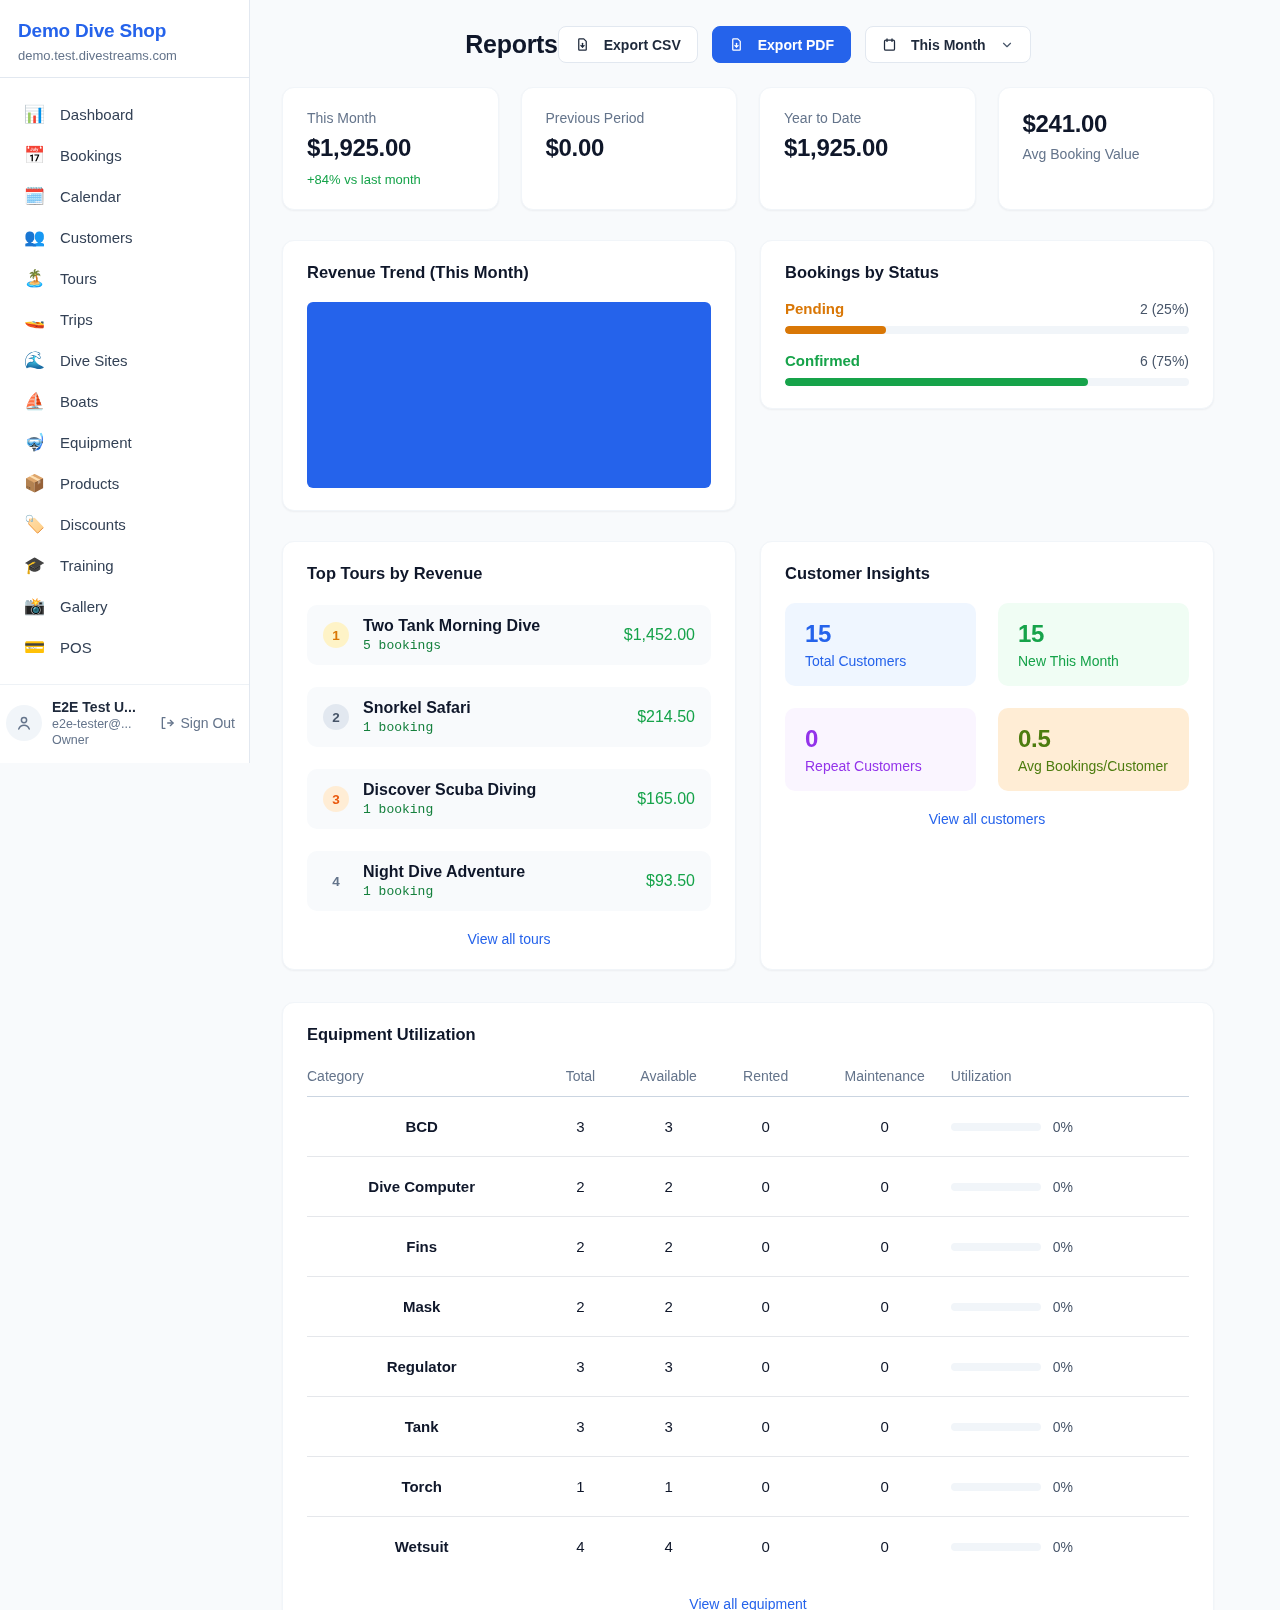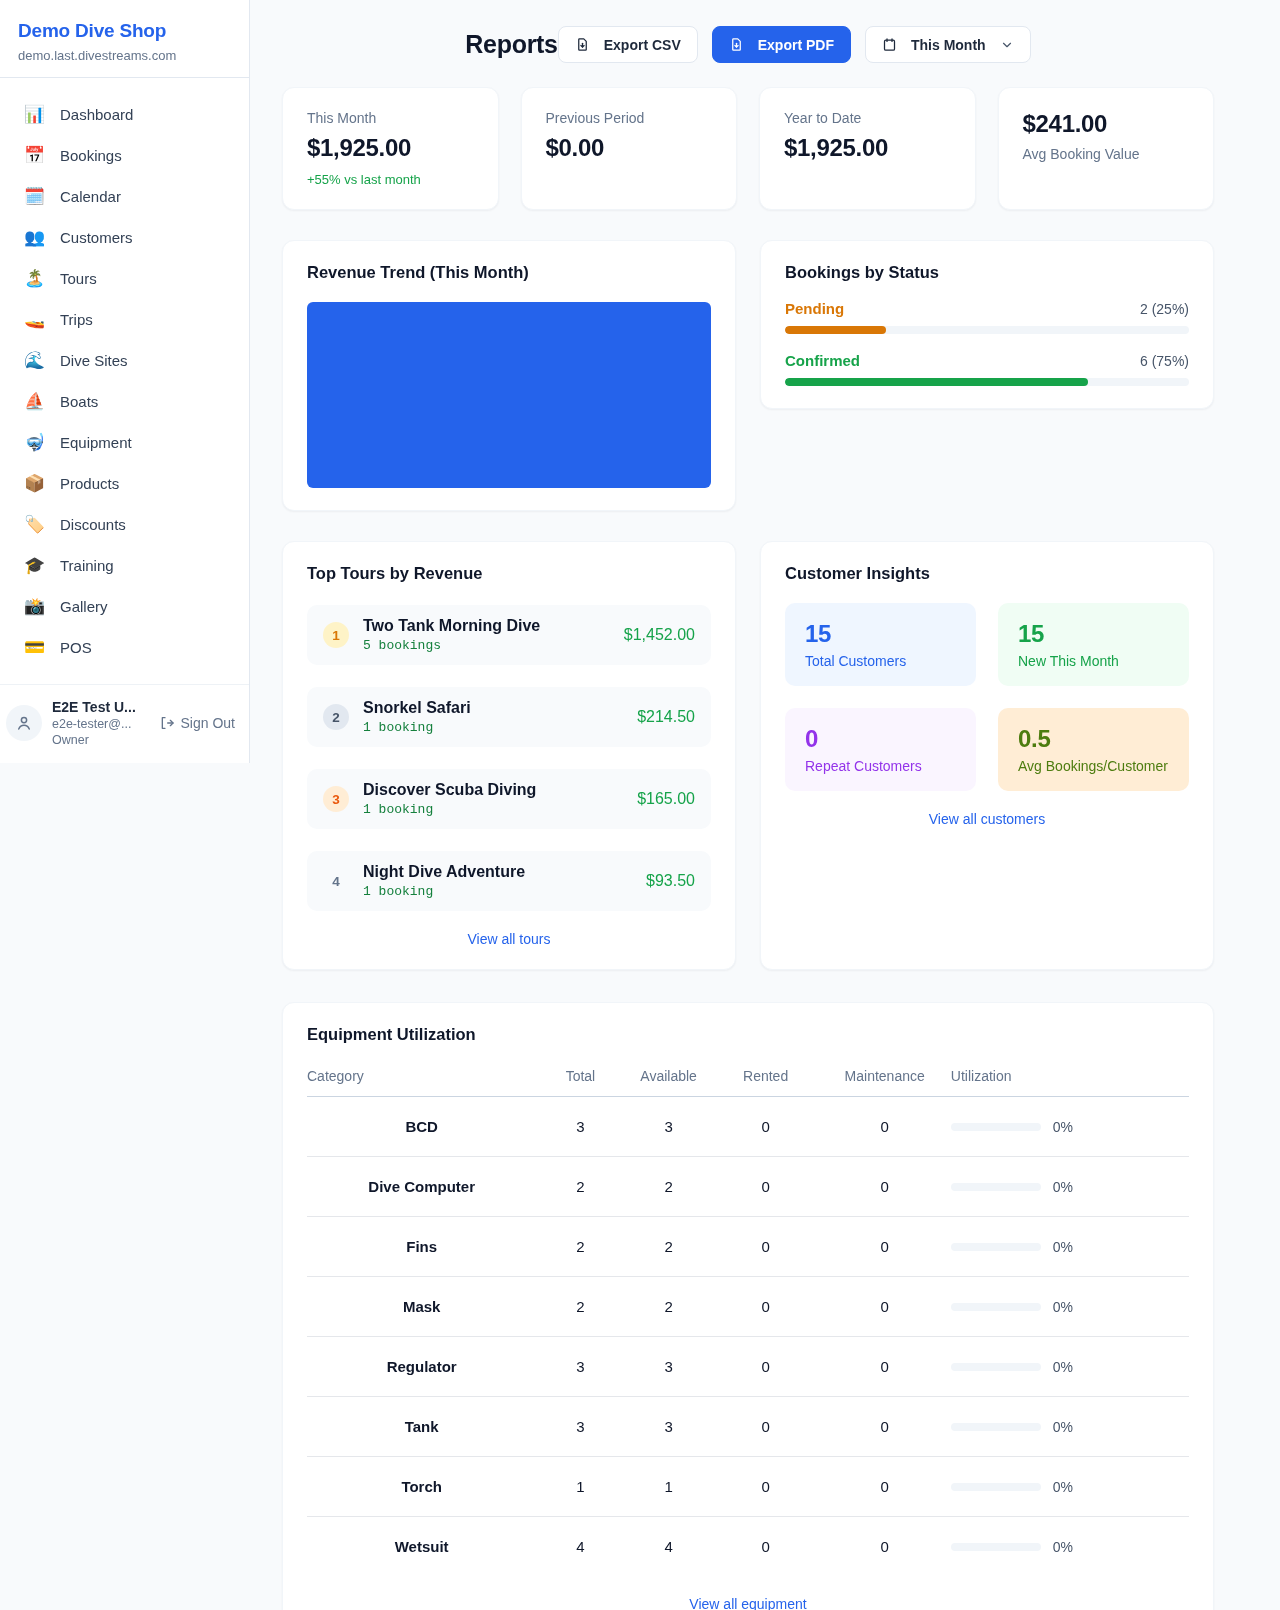--- a/index.html
+++ b/index.html
@@ -140,21 +140,21 @@
   .util-wrap { display:flex; align-items:center; gap:12px; }
   .util-bar { width:90px; height:8px; background:#f1f5f9; border-radius:4px; }
   .util-text { font-size:14px; color:#475569; }
 </style>
 </head>
 <body>
 
 <aside class="sidebar">
   <div class="brand">
     <div class="brand-name">Demo Dive Shop</div>
-    <div class="brand-domain">demo.last.divestreams.com</div>
+    <div class="brand-domain">demo.test.divestreams.com</div>
   </div>
   <nav class="nav">
     <div class="nav-item">
       <span class="nav-icon">📊</span>
       <span>Dashboard</span>
     </div>
     <div class="nav-item">
       <span class="nav-icon">📅</span>
       <span>Bookings</span>
     </div>
@@ -262,21 +262,21 @@
           <path d="M6 9l6 6 6-6"></path>
         </svg>
       </button>
     </div>
   </div>
 
   <section class="stats-grid">
     <div class="card stat-card">
       <div class="stat-label">This Month</div>
       <div class="stat-value">$1,925.00</div>
-      <div class="stat-delta">+55% vs last month</div>
+      <div class="stat-delta">+84% vs last month</div>
     </div>
     <div class="card stat-card">
       <div class="stat-label">Previous Period</div>
       <div class="stat-value">$0.00</div>
     </div>
     <div class="card stat-card">
       <div class="stat-label">Year to Date</div>
       <div class="stat-value">$1,925.00</div>
     </div>
     <div class="card stat-card value-first">

